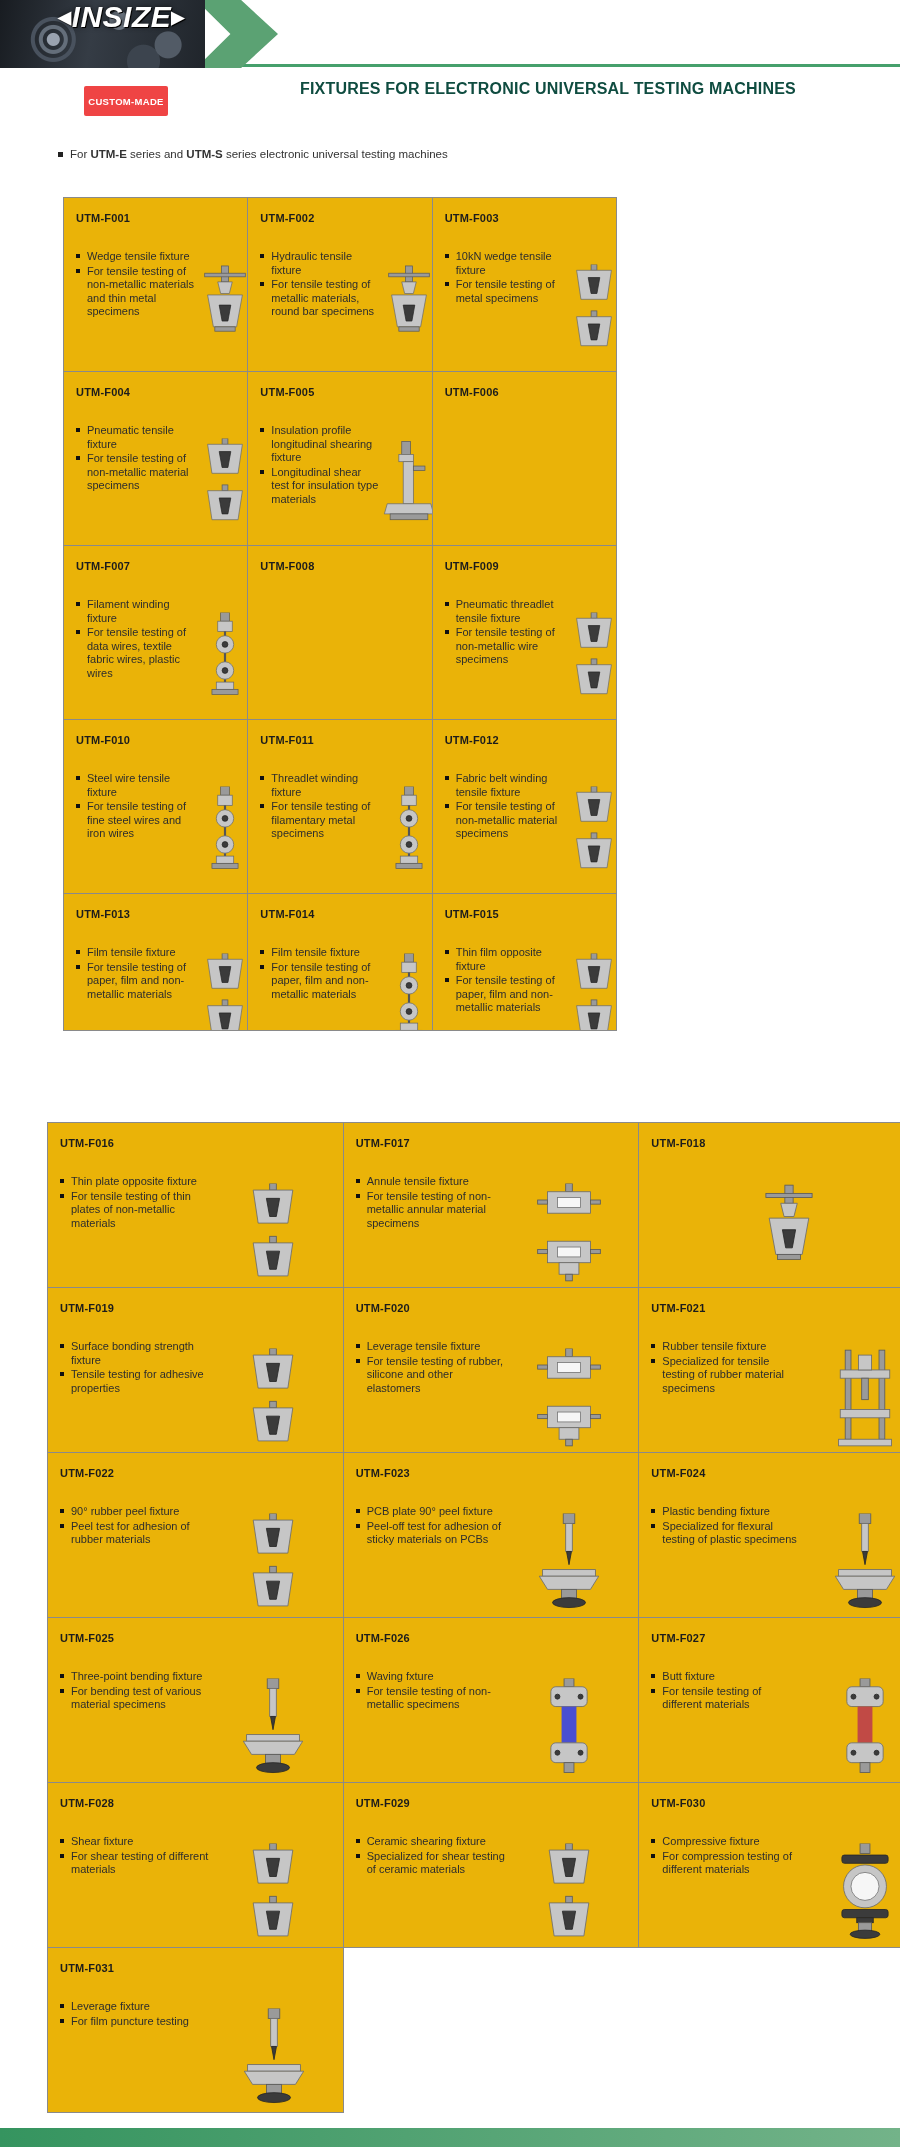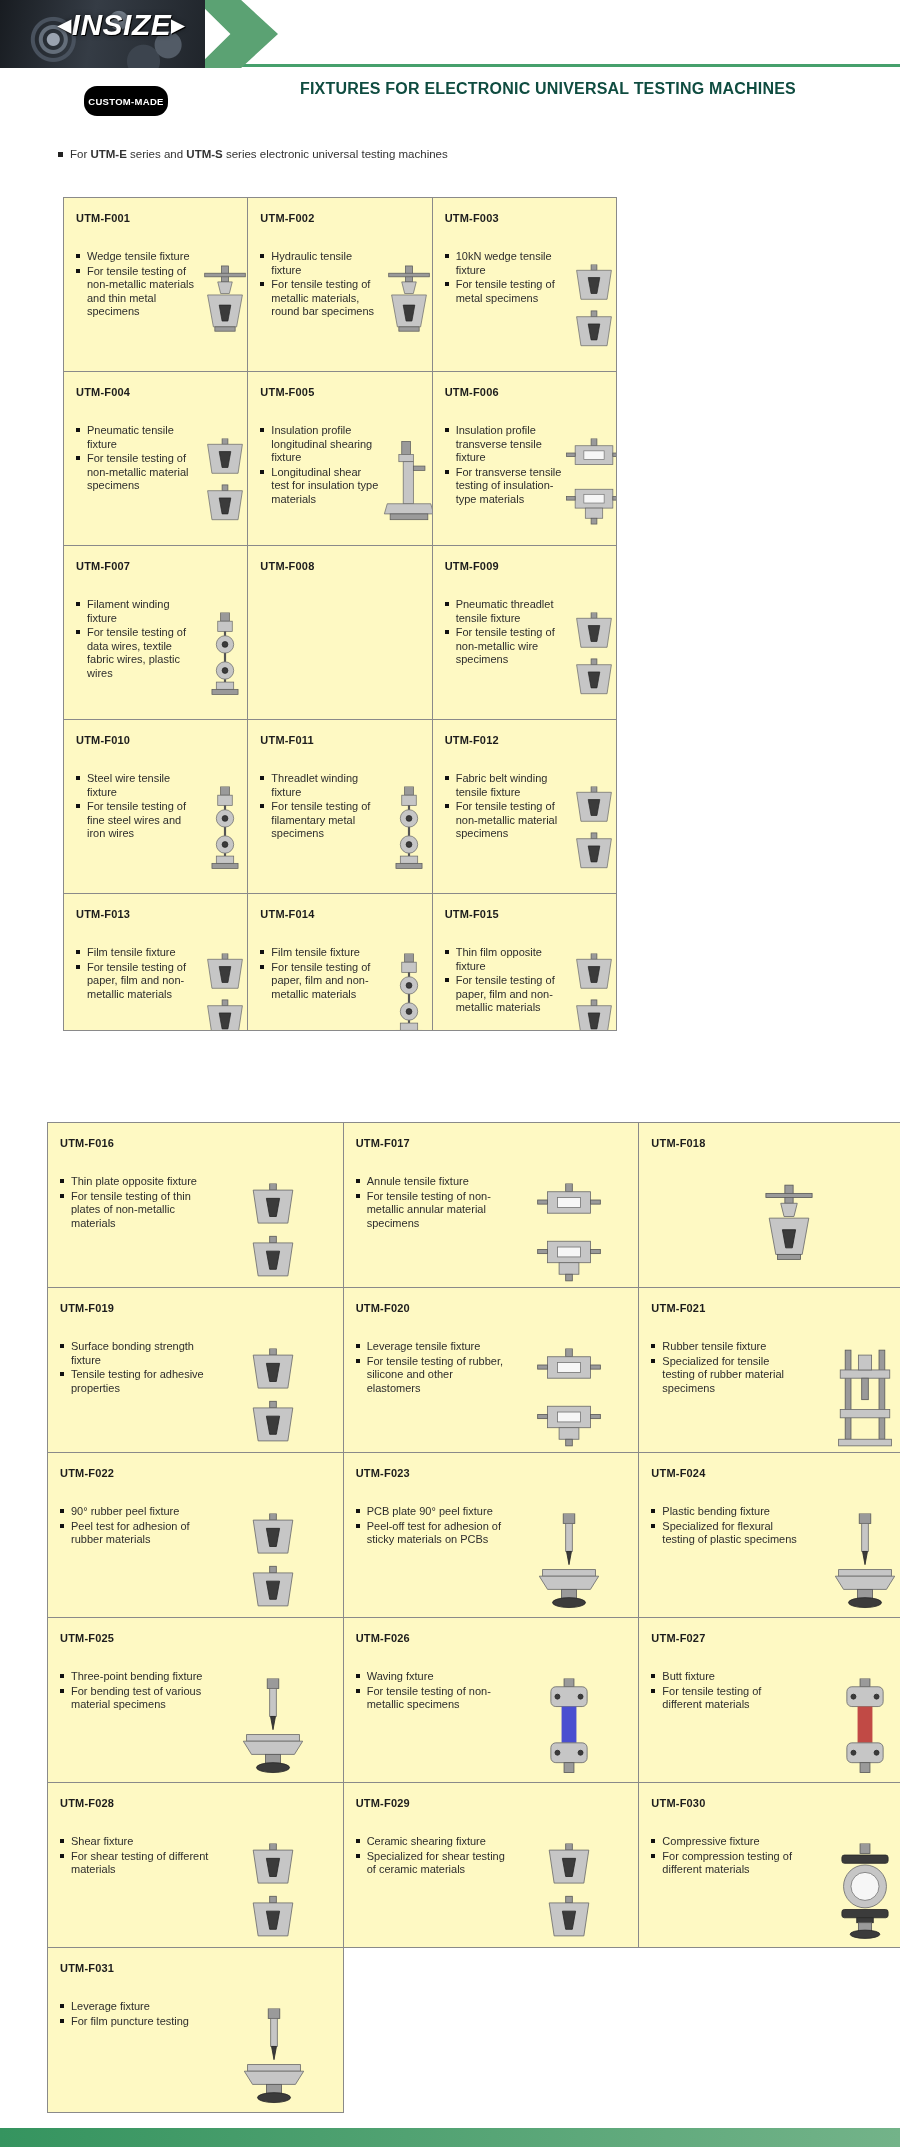--- a/index.html
+++ b/index.html
@@ -12,42 +12,42 @@
     background:
       radial-gradient(circle at 26% 58%, #9aa3b0 0 6px, transparent 7px),
       radial-gradient(circle at 26% 58%, transparent 0 10px, #646e7a 11px 14px, transparent 15px),
       radial-gradient(circle at 26% 58%, transparent 0 18px, #49525e 19px 22px, transparent 23px),
       radial-gradient(circle at 58% 30%, #737d89 0 9px, transparent 10px),
       radial-gradient(circle at 82% 66%, #525b66 0 13px, transparent 14px),
       radial-gradient(circle at 70% 90%, #3c444e 0 16px, transparent 17px),
       linear-gradient(100deg,#181c21,#353c45 45%,#20252b);}
   .hdr-chevron{position:absolute;left:196px;top:0;width:82px;height:68px;background:#5ba273;z-index:1;
     clip-path:polygon(0 0,55% 0,100% 50%,55% 100%,0 100%,42% 50%);}
-  .logo{position:absolute;left:58px;top:8px;z-index:3;color:#fff;font-style:italic;font-weight:800;
+  .logo{position:absolute;left:58px;top:0;z-index:3;color:#fff;font-style:italic;font-weight:800;
     font-size:30px;line-height:34px;letter-spacing:.5px;white-space:nowrap;
     text-shadow:1px 1px 0 #000,0 0 5px rgba(0,0,0,.65);}
   .logo .arr{font-size:17px;font-style:normal;position:relative;top:-4px;}
-  .badge{position:absolute;left:84px;top:86px;width:84px;height:30px;background:#000000;border-radius:13px;
+  .badge{position:absolute;left:84px;top:86px;width:84px;height:30px;background:#ef4444;border-radius:2px;
     color:#fff;font-size:9.5px;font-weight:bold;display:flex;align-items:center;justify-content:center;
     letter-spacing:.3px;z-index:3;}
   .title{position:absolute;left:300px;top:80px;width:545px;margin:0;font-size:16px;font-weight:bold;
     color:#0f4c40;letter-spacing:.2px;white-space:nowrap;}
   .subtitle{position:absolute;left:58px;top:148px;font-size:11.5px;color:#333;display:flex;align-items:flex-start;}
   .subtitle .sq{width:5px;height:5px;background:#222;margin:4px 7px 0 0;flex:0 0 auto;}
 
   
   .table{position:absolute;border-top:1px solid #8a8a8a;border-left:1px solid #8a8a8a;box-sizing:border-box;}
   .t1{left:63px;top:197px;width:554px;}
   .t2{left:47px;top:1122px;width:888px;}
   .trow{display:flex;}
   .t1 .trow{height:174px;}
   .t1 .trow:nth-child(5){height:137px;}
   .t2 .trow{height:165px;}
   .tcell{flex:1 1 0;border-right:1px solid #8a8a8a;border-bottom:1px solid #8a8a8a;box-sizing:border-box;
-    display:flex;flex-direction:column;overflow:hidden;background:#fef9c3;}
+    display:flex;flex-direction:column;overflow:hidden;background:#eab308;}
   .tcell.tempty{border:none;background:transparent;}
   .model{font-size:11px;font-weight:bold;color:#1c1c1c;padding:14px 0 0 12px;letter-spacing:.2px;}
   .cbody{flex:1;display:flex;margin-top:26px;padding:0 8px 6px 12px;}
   .bullets{list-style:none;margin:0;padding:0;flex:0 0 auto;}
   .t1 .bullets{width:120px;}
   .t2 .bullets{width:152px;}
   .bullet{position:relative;padding-left:11px;font-size:11px;line-height:13.5px;color:#2d2d2d;margin-bottom:1px;}
   .bullet::before{content:"";position:absolute;left:0;top:4px;width:4px;height:4px;background:#111;}
   .pimg{flex:1;display:flex;align-items:center;justify-content:center;}
   .t1 .pimg svg{width:58px;height:102px;}
@@ -243,31 +243,20 @@
             </ul>
             <div class="pimg">
               <svg viewBox="0 0 80 120">
                 <use href="#sym-stand"></use>
               </svg>
             </div>
           </div>
         </div>
         <div class="tcell">
           <div class="model">UTM-F006</div>
-          <div class="cbody">
-            <ul class="bullets">
-              <li class="bullet">Insulation profile transverse tensile fixture</li>
-              <li class="bullet">For transverse tensile testing of insulation-type materials</li>
-            </ul>
-            <div class="pimg">
-              <svg viewBox="0 0 80 120">
-                <use href="#sym-frame"></use>
-              </svg>
-            </div>
-          </div>
         </div>
       </div>
       <div class="trow">
         <div class="tcell">
           <div class="model">UTM-F007</div>
           <div class="cbody">
             <ul class="bullets">
               <li class="bullet">Filament winding fixture</li>
               <li class="bullet">For tensile testing of data wires, textile fabric wires, plastic wires</li>
             </ul>

